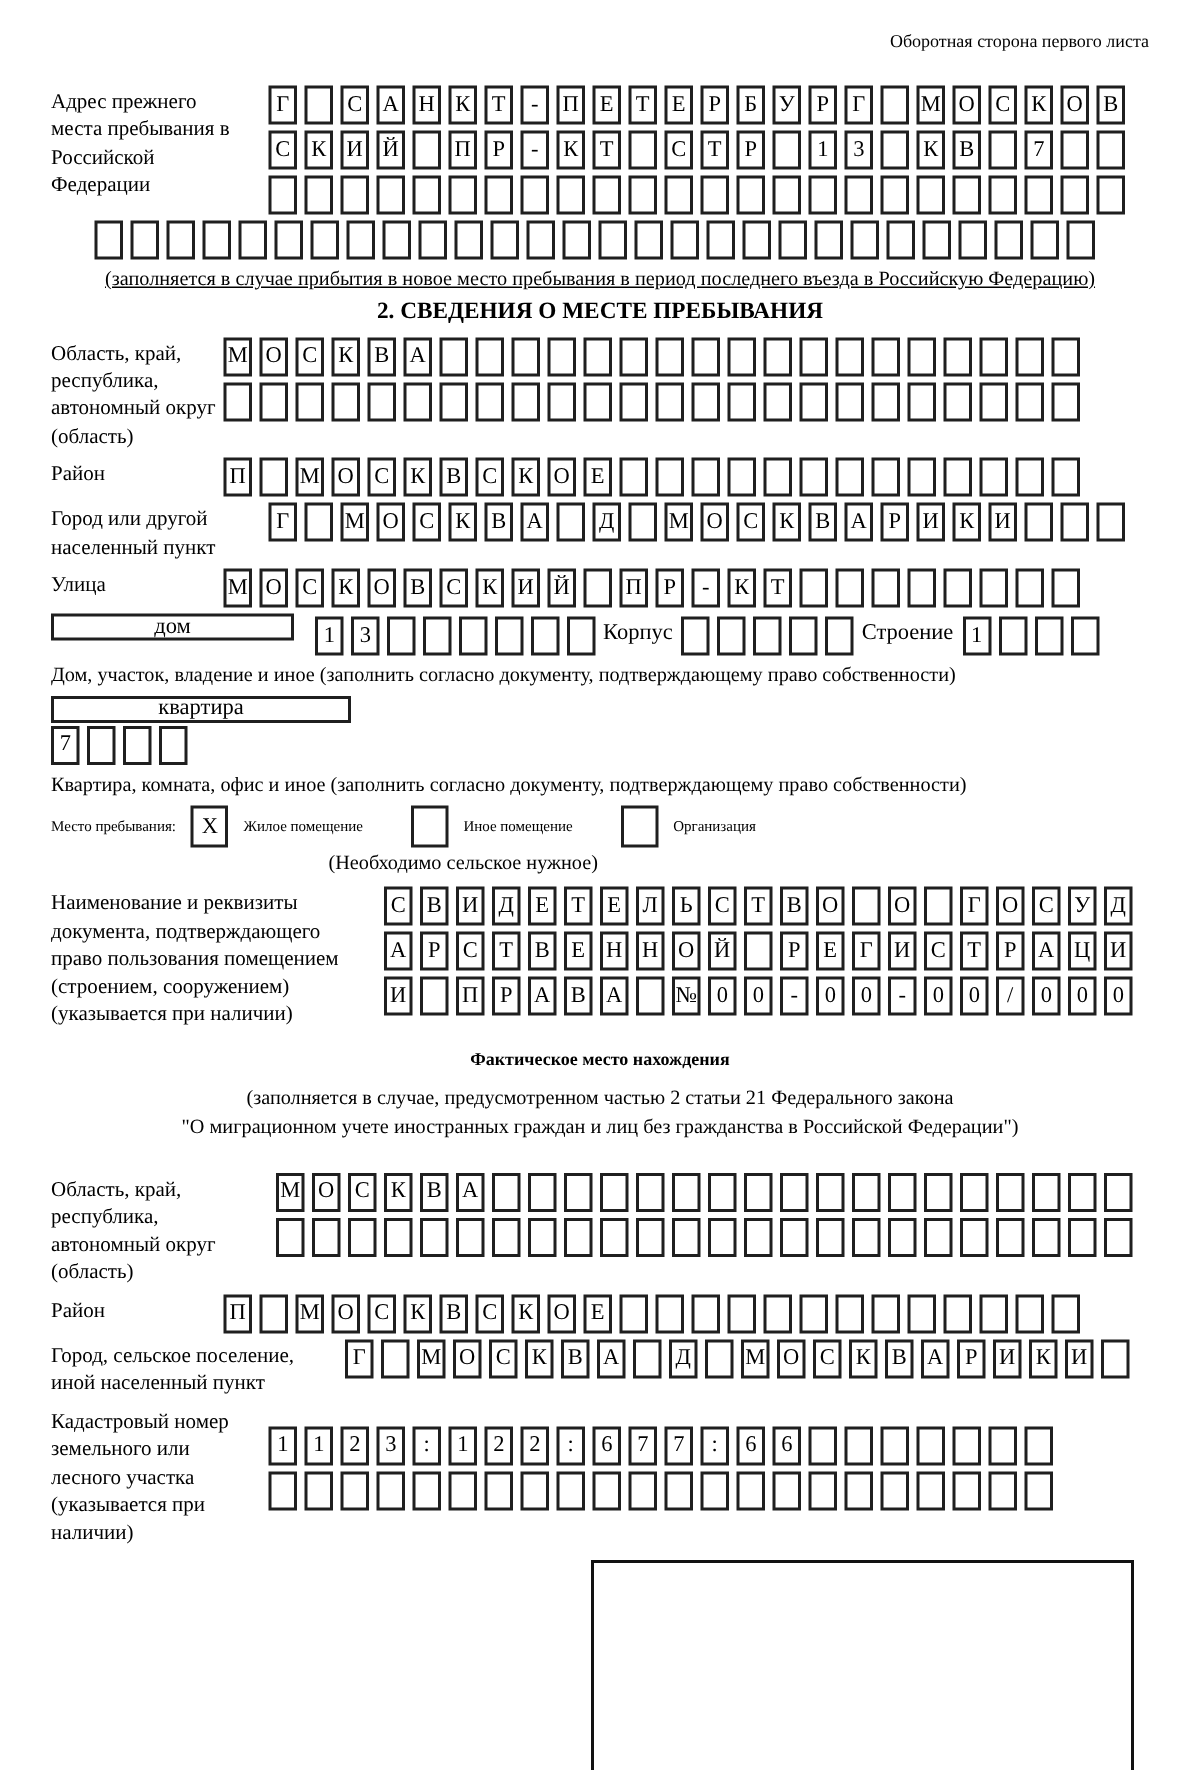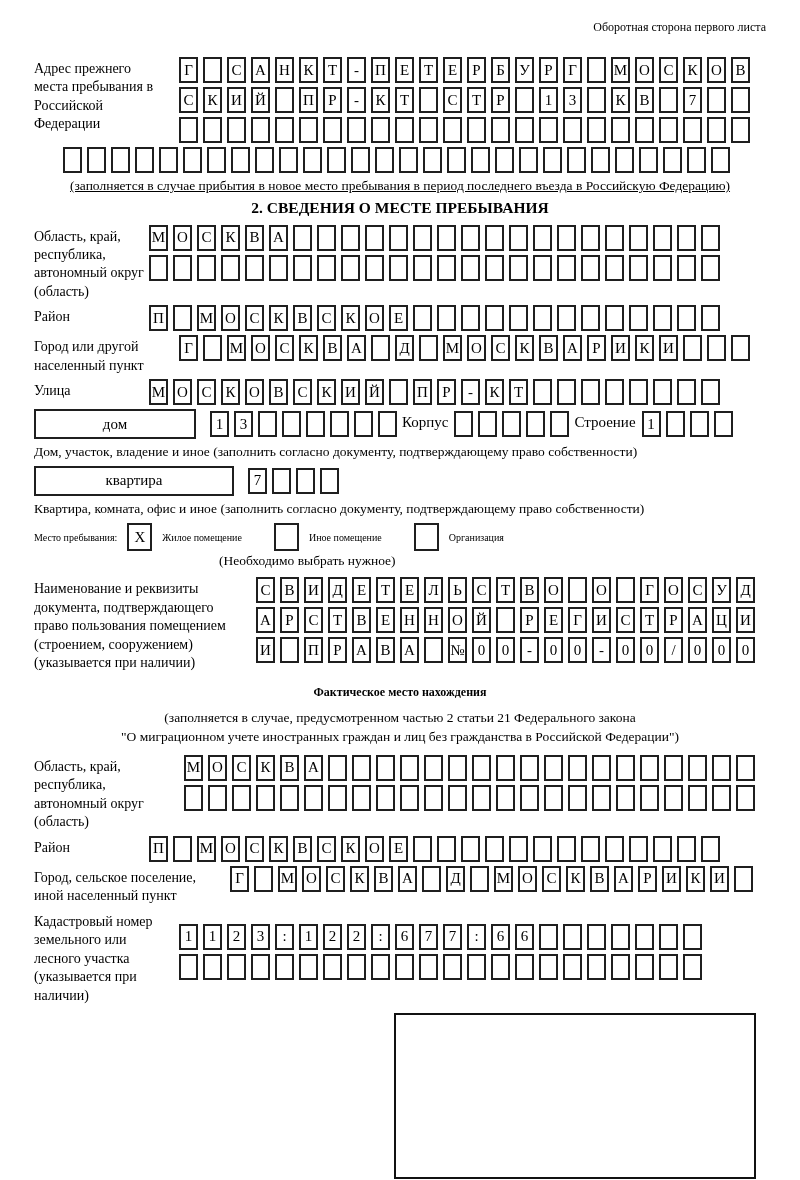--- a/index.html
+++ b/index.html
@@ -29,40 +29,40 @@
     display:flex; align-items:center; justify-content:center;
     font-size:15px; line-height:1;
   }
   .indent29 { margin-left:29px; }
 
   .note { font-size:13.5px; line-height:1.3; }
   .center { text-align:center;text-decoration:underline; }
   .sec-title { font-size:15.5px; font-weight:bold; text-align:center; margin:4px 0 8px 0;font-family:Liberation Serif, serif; }
 
   .widebox {
-    border:2px solid #1f1f1f; height:30px;
+    border:2px solid #1f1f1f; height:18px;
     display:flex; align-items:center; justify-content:center;
     font-size:15px; flex:0 0 auto;
   }
   .dom-w { width:162px; margin-right:14px; }
   .kv-w  { width:200px; margin-right:14px; }
   .inline-lbl { font-size:15px; padding:5px 6px 0 5px; white-space:nowrap; }
 
   .mesto-row { display:flex; align-items:center; margin:6px 0 2px 0; }
   .mesto-lbl { font-size:10px; }
   .chk {
     width:25px; height:28px; border:2px solid #1f1f1f;
     display:inline-flex; align-items:center; justify-content:center;
     font-size:15px; margin:0 10px; flex:0 0 auto;
   }
   .opt-lbl { font-size:10px; margin-right:22px; }
   .mesto-note { font-size:13.5px; padding-left:185px; margin-bottom:8px; }
 
   .fact-title { font-size:12px; font-weight:bold; text-align:center; margin:12px 0 8px 0; }
-  .fact-note { font-size:13.5px; text-align:center; line-height:1.45; margin-bottom:8px; }
+  .fact-note { font-size:13.5px; text-align:center; line-height:1.45; margin-bottom:21px; }
 
   .stamp-wrap { margin-top:8px; }
   .stamp-box {
     width:362px; height:166px; border:2.5px solid #111;
     margin-left:auto; margin-right:10px;
   }
 </style>
 </head>
 <body>
 
@@ -358,41 +358,41 @@
     <div class="inline-lbl">Строение</div>
     <div class="boxrow" style="padding-top:2px;">
         <span class="cbox">1</span>
         <span class="cbox"></span>
         <span class="cbox"></span>
         <span class="cbox"></span>
       </div>
   </div>
   <div class="note" style="margin-bottom:5px;">Дом, участок, владение и иное (заполнить согласно документу, подтверждающему право собственности)</div>
 
-  <div class="frow" style="margin-top:2px;">
+  <div class="frow" style="margin-top:2px;flex-direction:column;">
     <div class="widebox kv-w">квартира</div>
     <div class="boxrow" style="padding-top:2px;">
         <span class="cbox">7</span>
         <span class="cbox"></span>
         <span class="cbox"></span>
         <span class="cbox"></span>
       </div>
   </div>
   <div class="note">Квартира, комната, офис и иное (заполнить согласно документу, подтверждающему право собственности)</div>
 
   <div class="mesto-row">
     <span class="mesto-lbl">Место пребывания:</span>
     <span class="chk">X</span>
     <span class="opt-lbl">Жилое помещение</span>
     <span class="chk"></span>
     <span class="opt-lbl">Иное помещение</span>
     <span class="chk"></span>
     <span class="opt-lbl">Организация</span>
   </div>
-  <div class="mesto-note">(Необходимо выбрать нужное)</div>
+  <div class="mesto-note">(Необходимо сельское нужное)</div>
 
   <div class="frow">
     <div class="lbl w222">Наименование и реквизиты документа, подтверждающего право пользования помещением (строением, сооружением) (указывается при наличии)</div>
     <div class="boxcol">
       <div class="boxrow">
           <span class="cbox">С</span>
           <span class="cbox">В</span>
           <span class="cbox">И</span>
           <span class="cbox">Д</span>
           <span class="cbox">Е</span>

